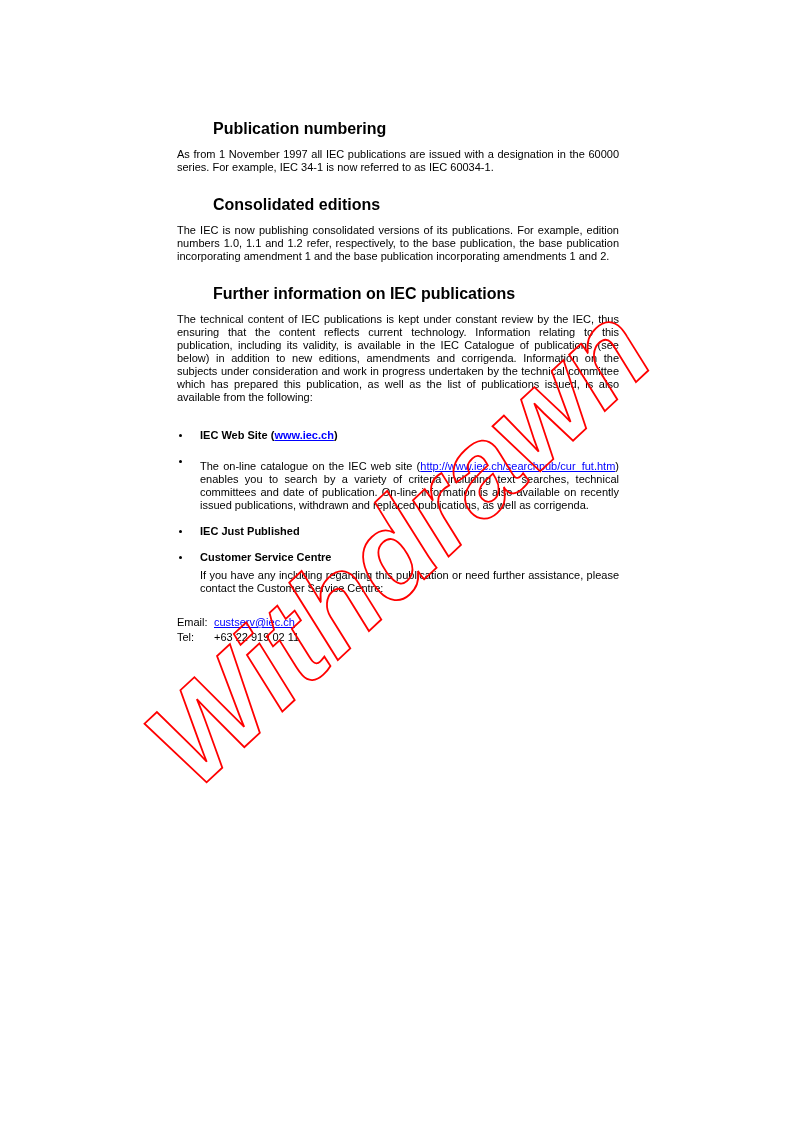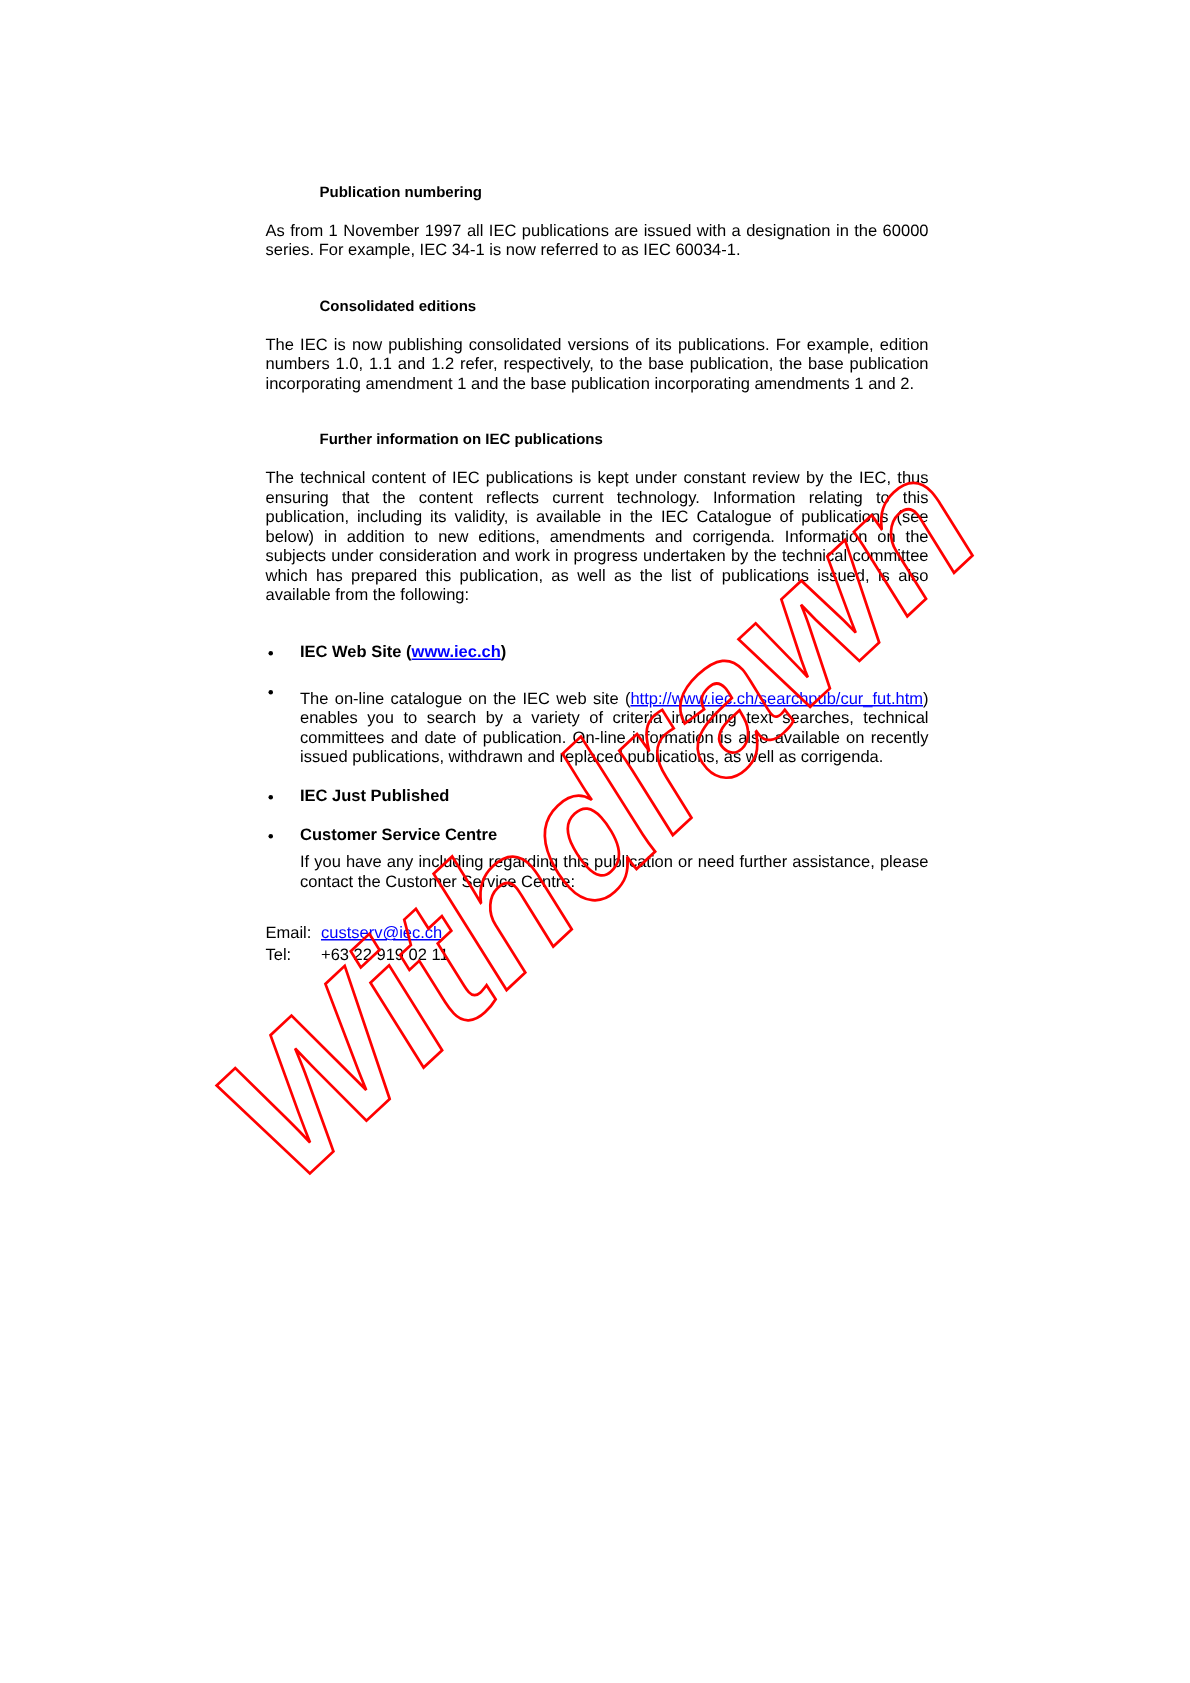--- a/index.html
+++ b/index.html
@@ -15,21 +15,21 @@
   .content {
     position: absolute;
     left: 177px;
     top: 112px;
     width: 442px;
     font-size: 11px;
     line-height: 13px;
     text-align: justify;
   }
   h2.sec-heading {
-    font-size: 10px;
+    font-size: 16px;
     line-height: 17px;
     font-weight: bold;
     margin: 22px 0 0 0;
     text-align: left;
     padding-left: 36px;
   }
   h2.sec-heading.first { margin-top: 8px; }
   p.body { margin: 11px 0 0 0; }
   .bullets { margin-top: 25px; }
   .bullet-item { display: flex; margin-top: 13px; }

